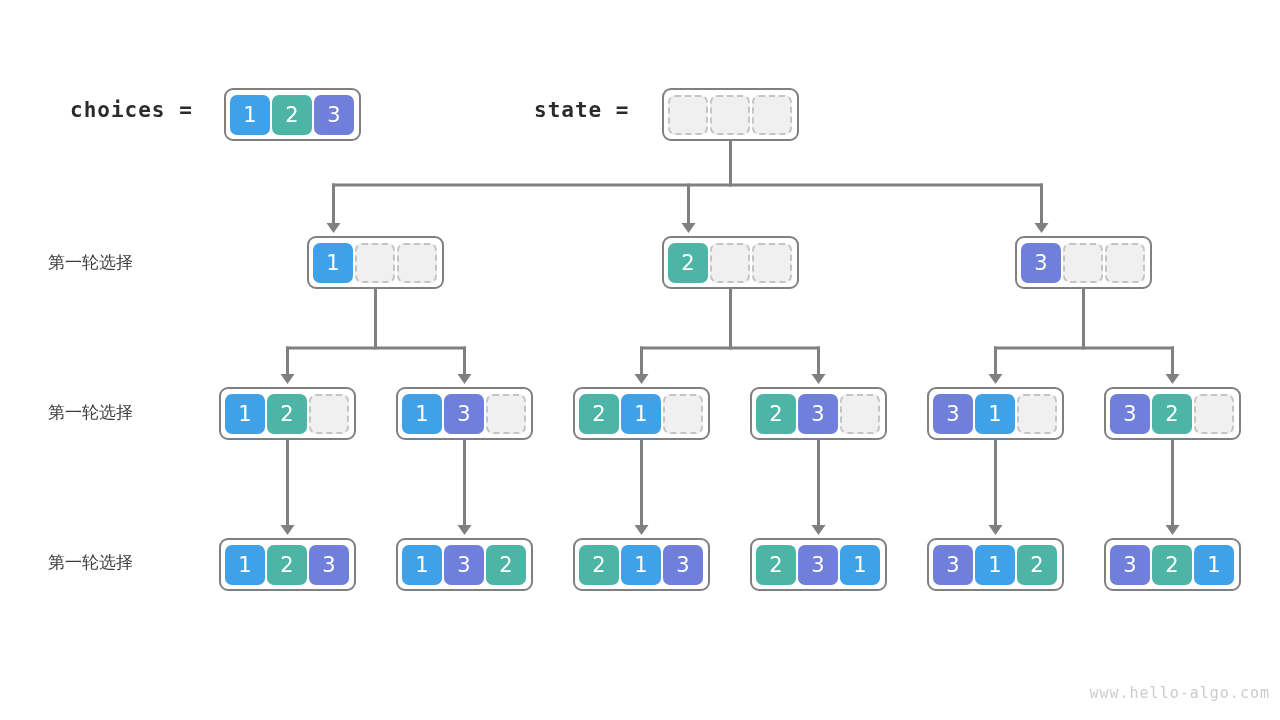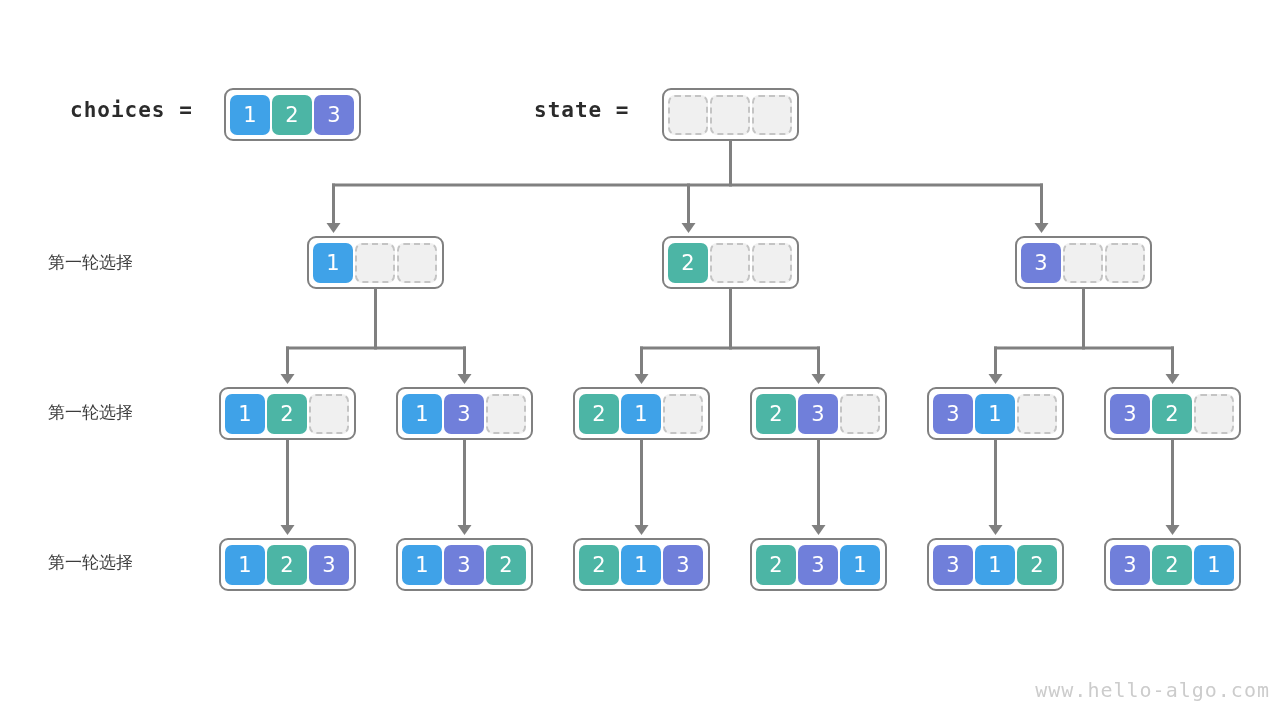--- a/index.html
+++ b/index.html
@@ -43,21 +43,21 @@
     font-family: "DejaVu Sans", "Liberation Sans", sans-serif;
     font-size: 17px;
     color: #3c3c3c;
     white-space: nowrap;
   }
   .watermark {
     position: absolute;
     right: 22px;
     bottom: 18px;
     font-family: "DejaVu Sans Mono", "Liberation Mono", monospace;
-    font-size: 20px;
+    font-size: 15px;
     color: #cccccc;
     letter-spacing: 1px;
   }
 
   
   .array {
     position: absolute;
     box-sizing: border-box;
     border: 2.5px solid #808080;
     border-radius: 9px;

